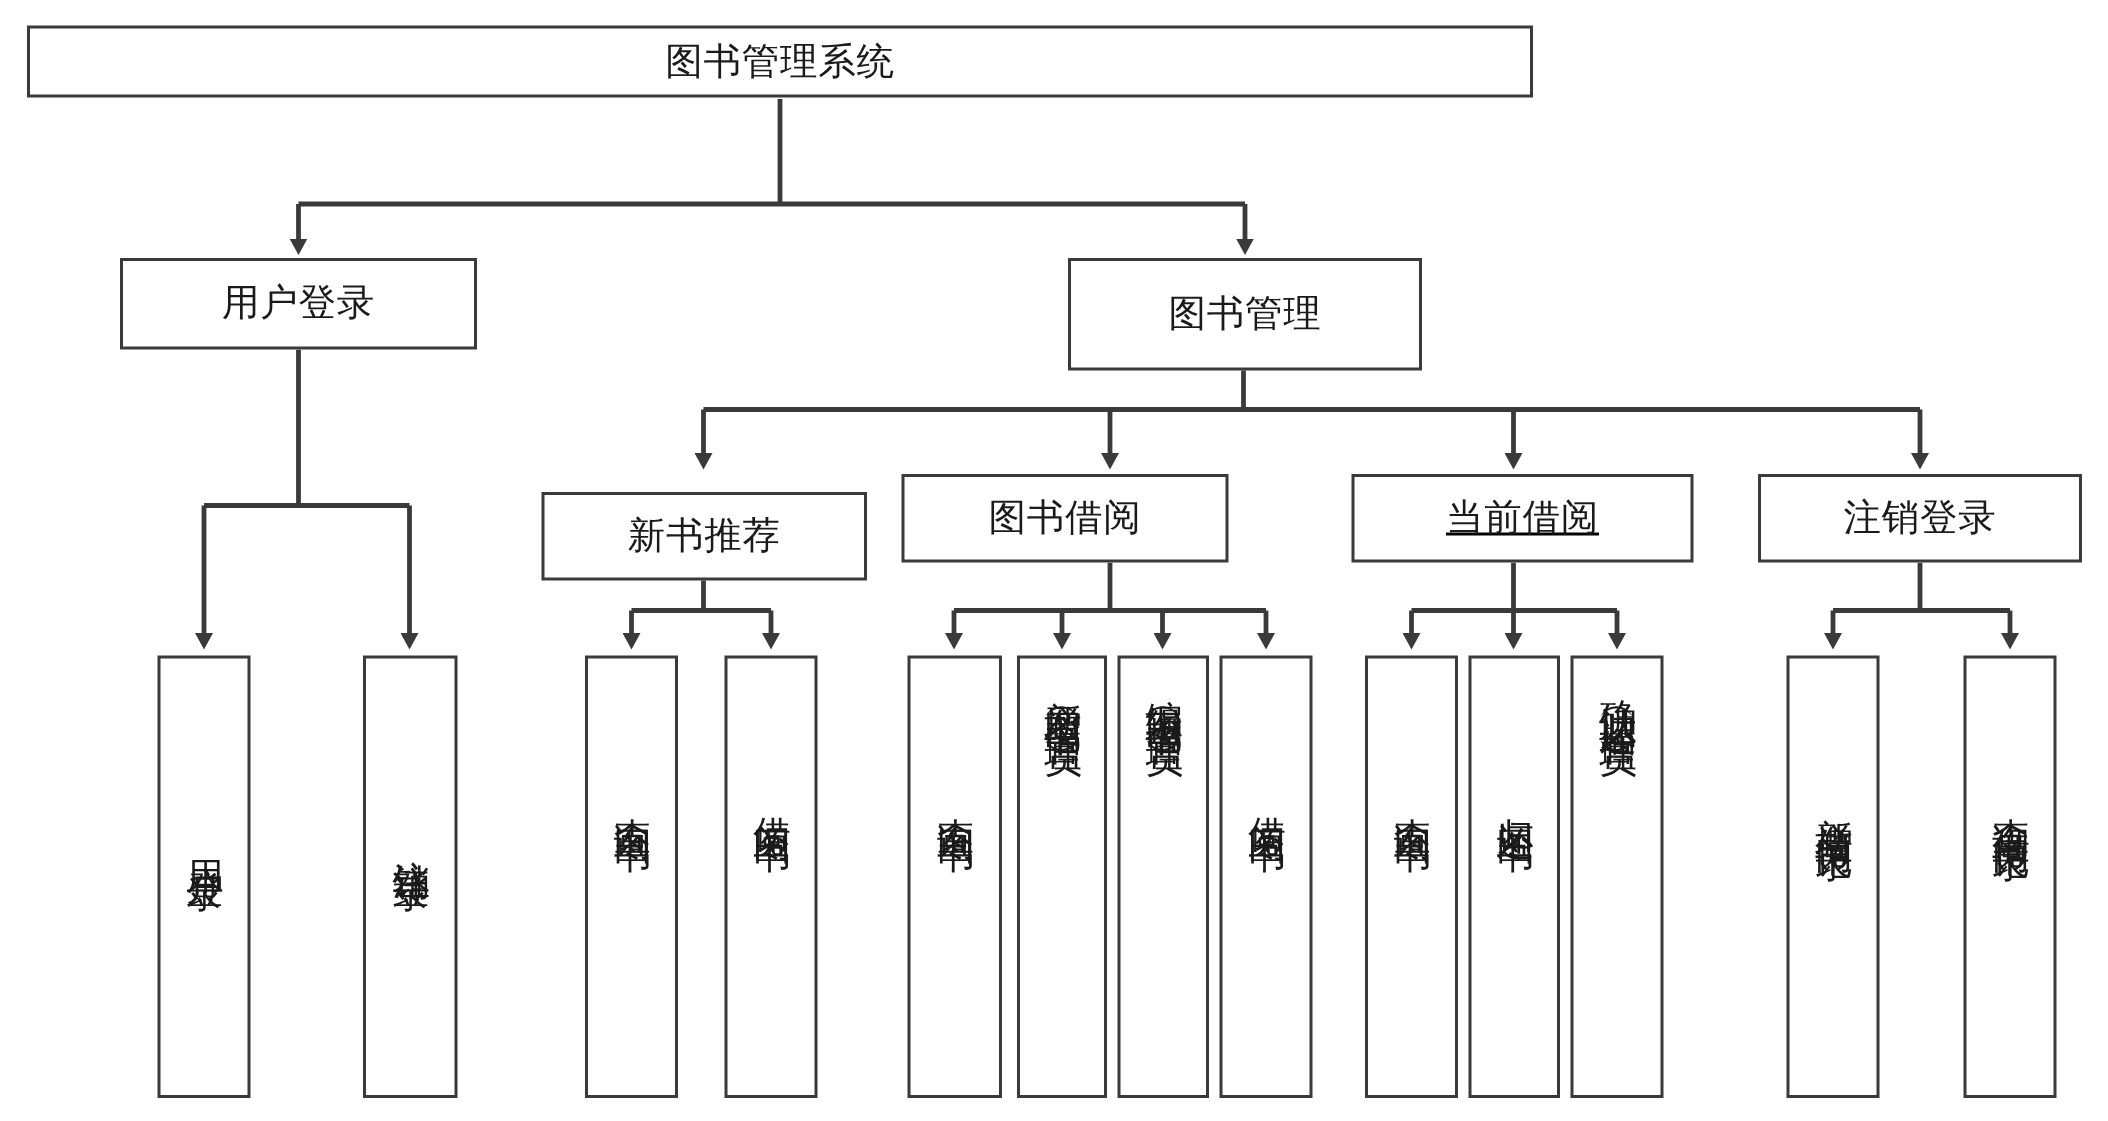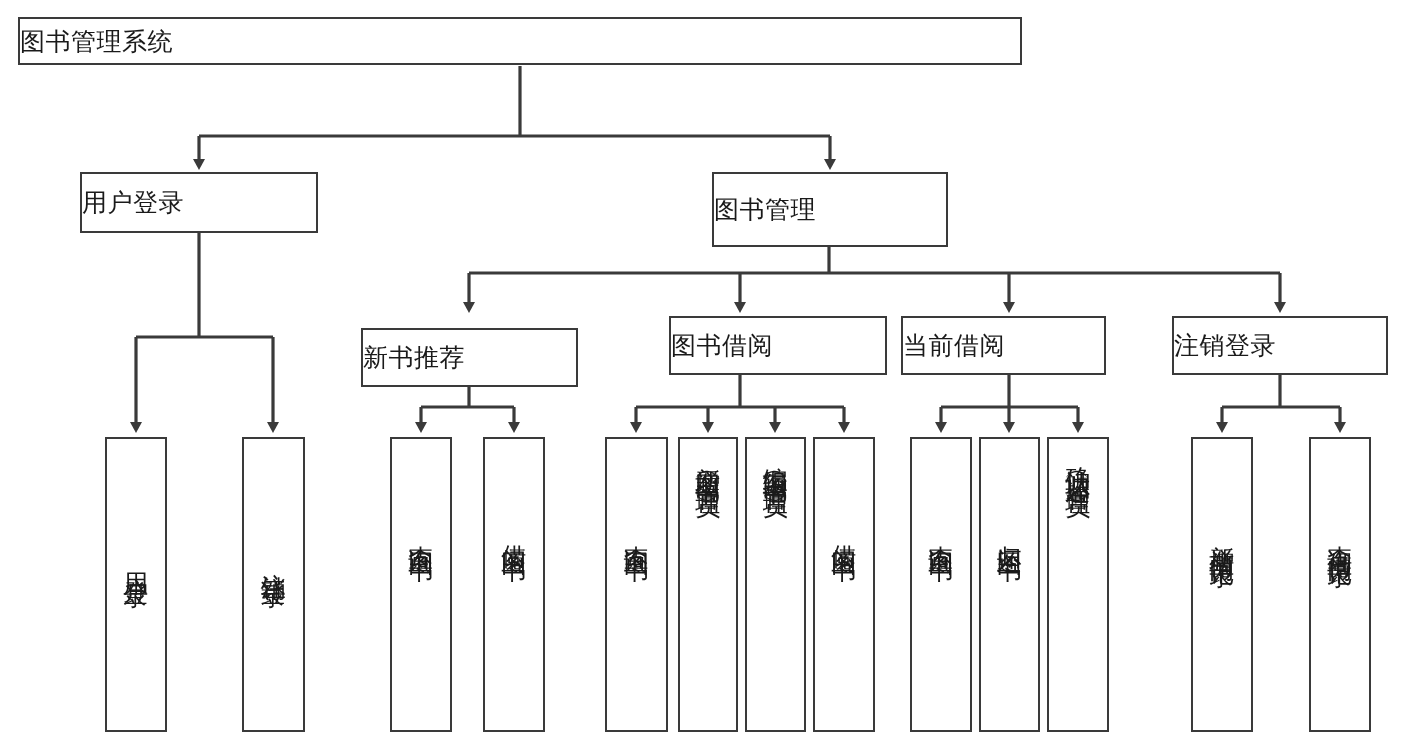--- a/index.html
+++ b/index.html
@@ -1,20 +1,20 @@
 <!DOCTYPE html>
 <html><head>
 <meta charset="utf-8">
 <style>
   html,body{margin:0;padding:0;background:#ffffff;}
   body{font-family:"Liberation Sans","DejaVu Sans",sans-serif;}
   #canvas{position:relative;width:1405px;height:747px;background:#fff;overflow:hidden;}
   #wires{position:absolute;left:0;top:0;width:1405px;height:747px;}
   .node{position:absolute;box-sizing:border-box;background:#ffffff;
-        border:2px solid #3a3a3a;display:flex;align-items:center;justify-content:flex-start;}
+        border:2px solid #3a3a3a;display:flex;align-items:center;justify-content:center;}
   .node .lbl{color:#1a1a1a;text-align:center;line-height:1.22;}
   .h-node .lbl{font-size:25px;letter-spacing:.5px;}
   .root .lbl{font-size:25px;}
   .v-node{align-items:flex-start;justify-content:center;padding-top:4px;}
   .v-node .lbl{font-size:25px;writing-mode:vertical-rl;text-orientation:upright;
                letter-spacing:4px;line-height:1.05;white-space:nowrap;}
   .v-node.tall .lbl{padding-top:4px;}
   .v-node.mid .lbl{padding-top:82px;}
   .v-node.low .lbl{padding-top:110px;}
   #watermark{position:absolute;right:8px;bottom:4px;font-size:17px;color:#9b9b9b;
@@ -82,24 +82,24 @@
   <div class="node h-node" style="left:80px;top:172px;width:238px;height:61px;">
     <span class="lbl">用户登录</span>
   </div>
   <div class="node h-node" style="left:712px;top:172px;width:236px;height:75px;">
     <span class="lbl">图书管理</span>
   </div>
 
   <div class="node h-node" style="left:361px;top:316px;width:217px;height:59px;margin-top:12px;">
     <span class="lbl">新书推荐</span>
   </div>
-  <div class="node h-node" style="left:669px;top:316px;width:218px;height:59px;">
+  <div class="node h-node" style="left:601px;top:316px;width:218px;height:59px;">
     <span class="lbl">图书借阅</span>
   </div>
-  <div class="node h-node" style="left:901px;top:316px;width:205px;height:59px;">
+  <div class="node h-node" style="left:901px;top:316px;width:228px;height:59px;text-decoration:underline;">
     <span class="lbl">当前借阅</span>
   </div>
   <div class="node h-node" style="left:1172px;top:316px;width:216px;height:59px;">
     <span class="lbl">注销登录</span>
   </div>
 
   <div class="node v-node low" style="left:105px;top:437px;width:62px;height:295px;">
     <span class="lbl">用户登录</span>
   </div>
   <div class="node v-node low" style="left:242px;top:437px;width:63px;height:295px;">

